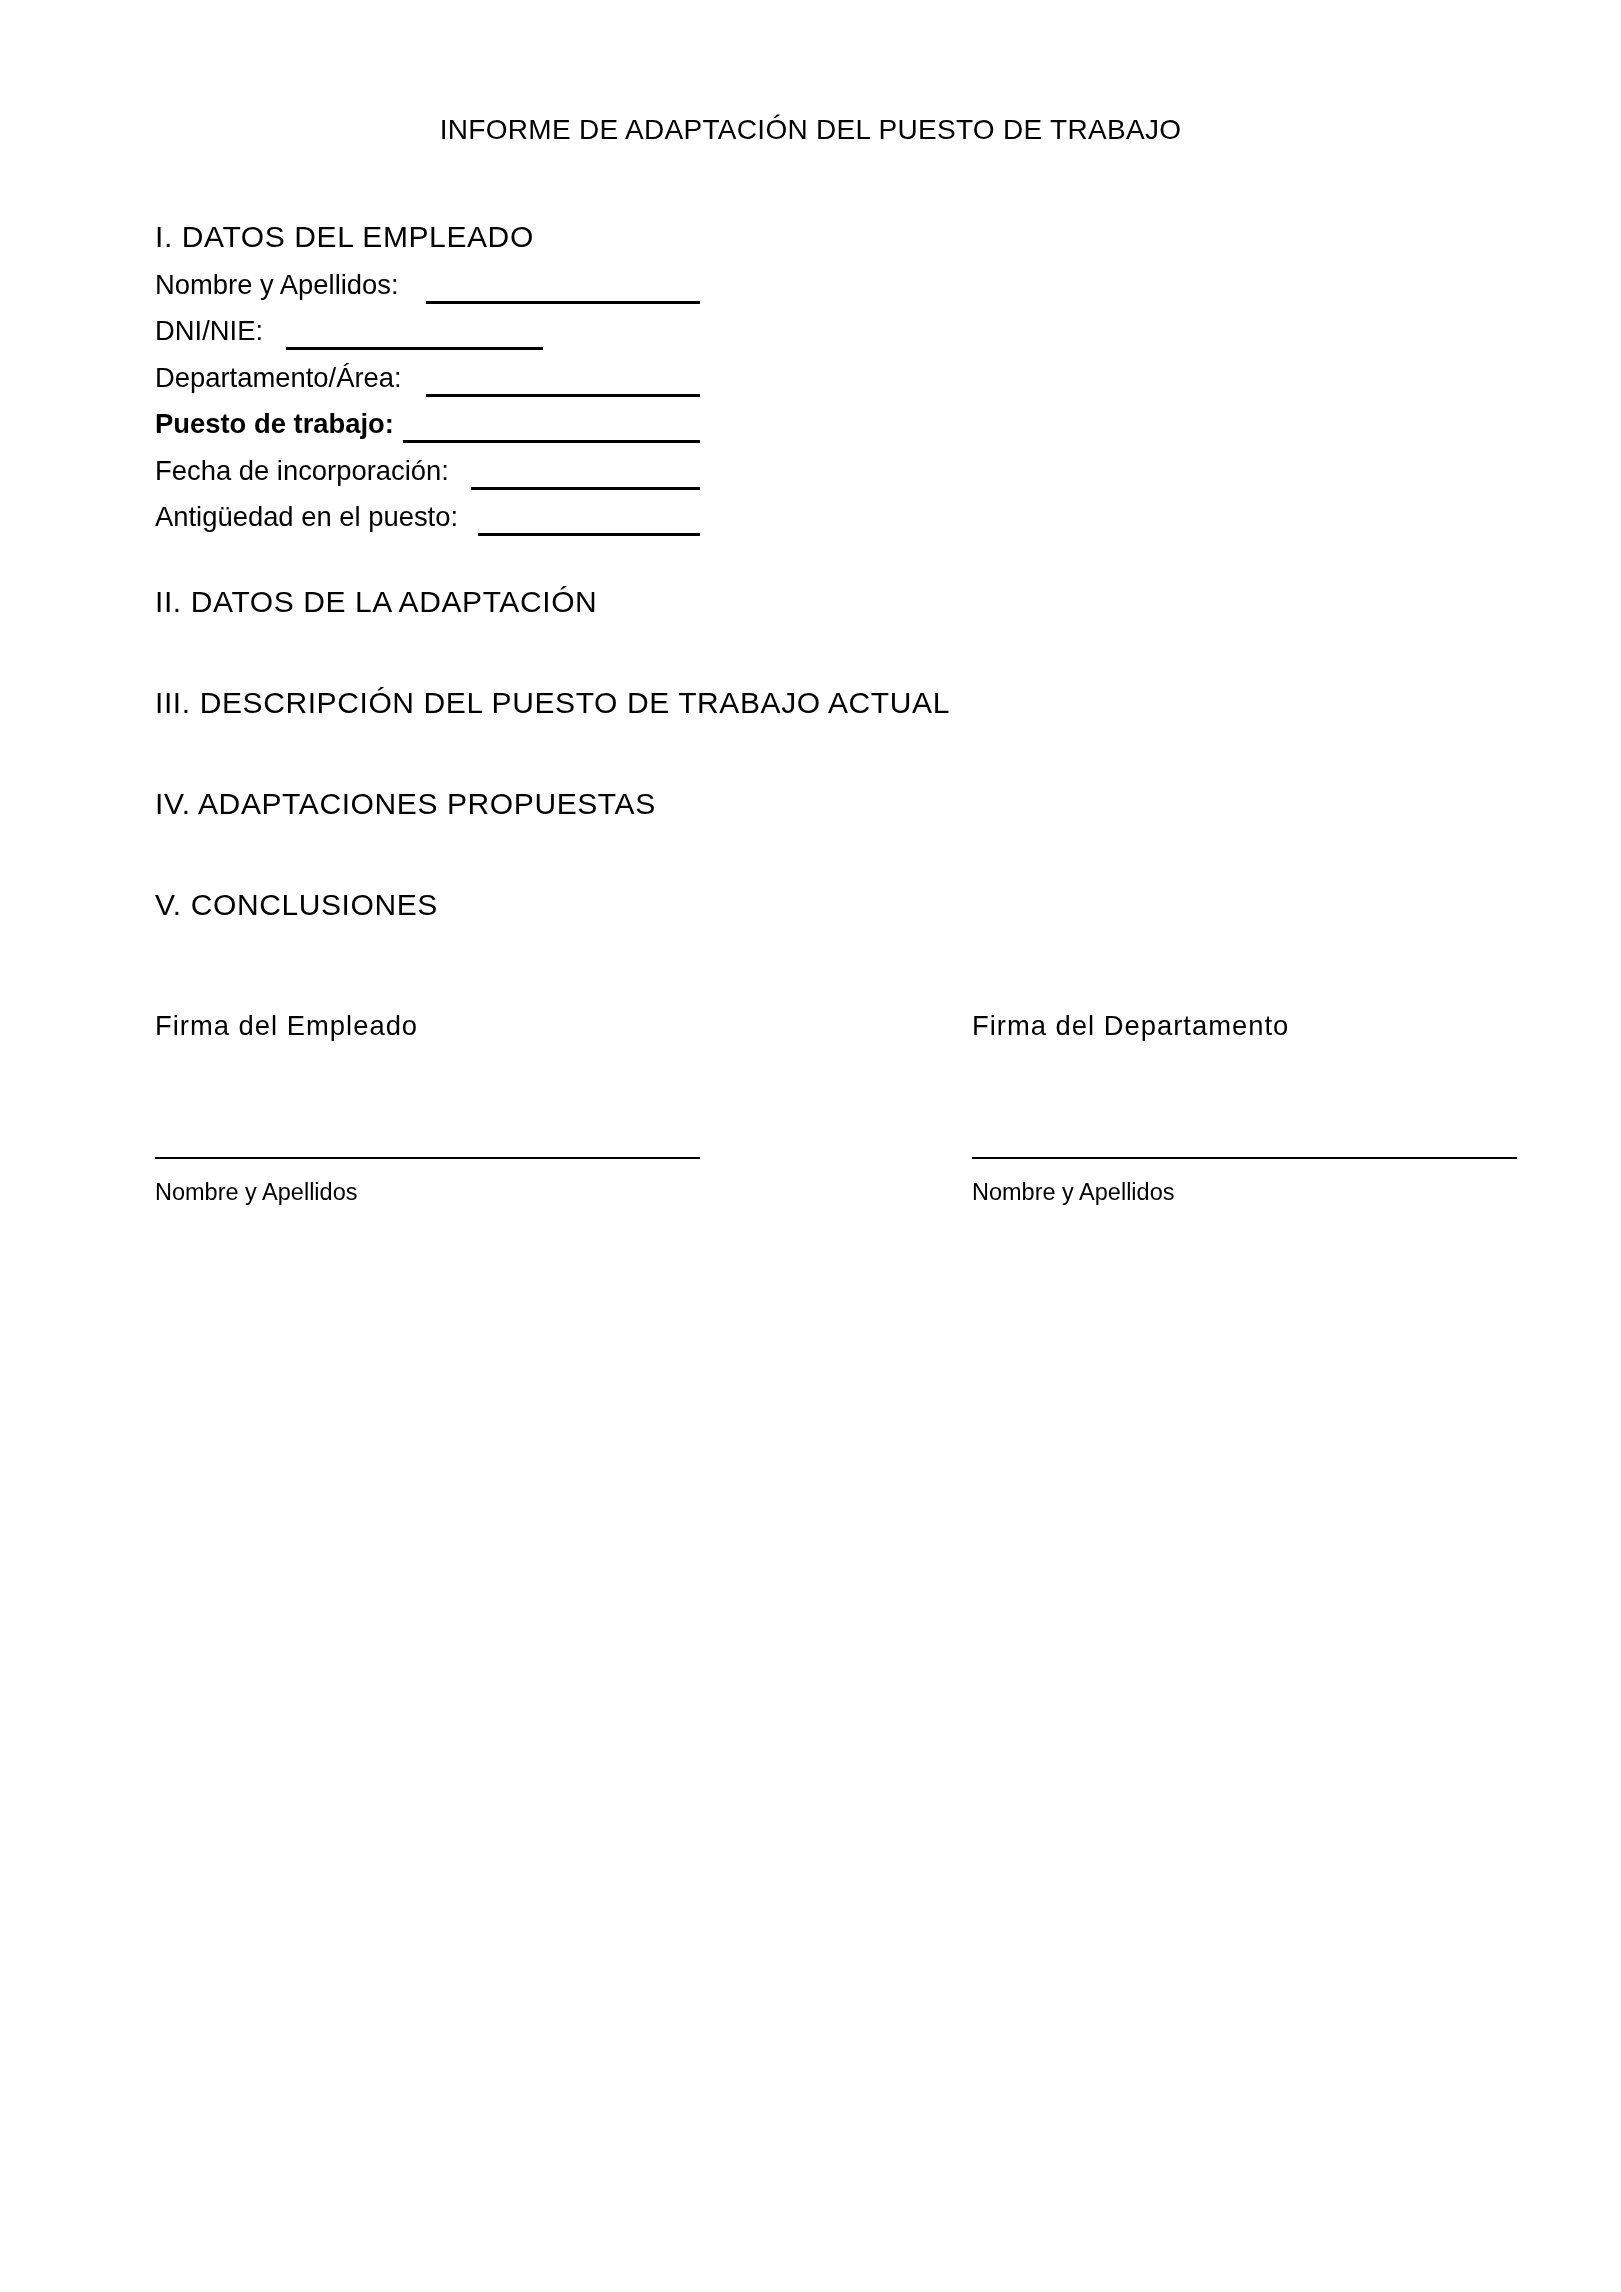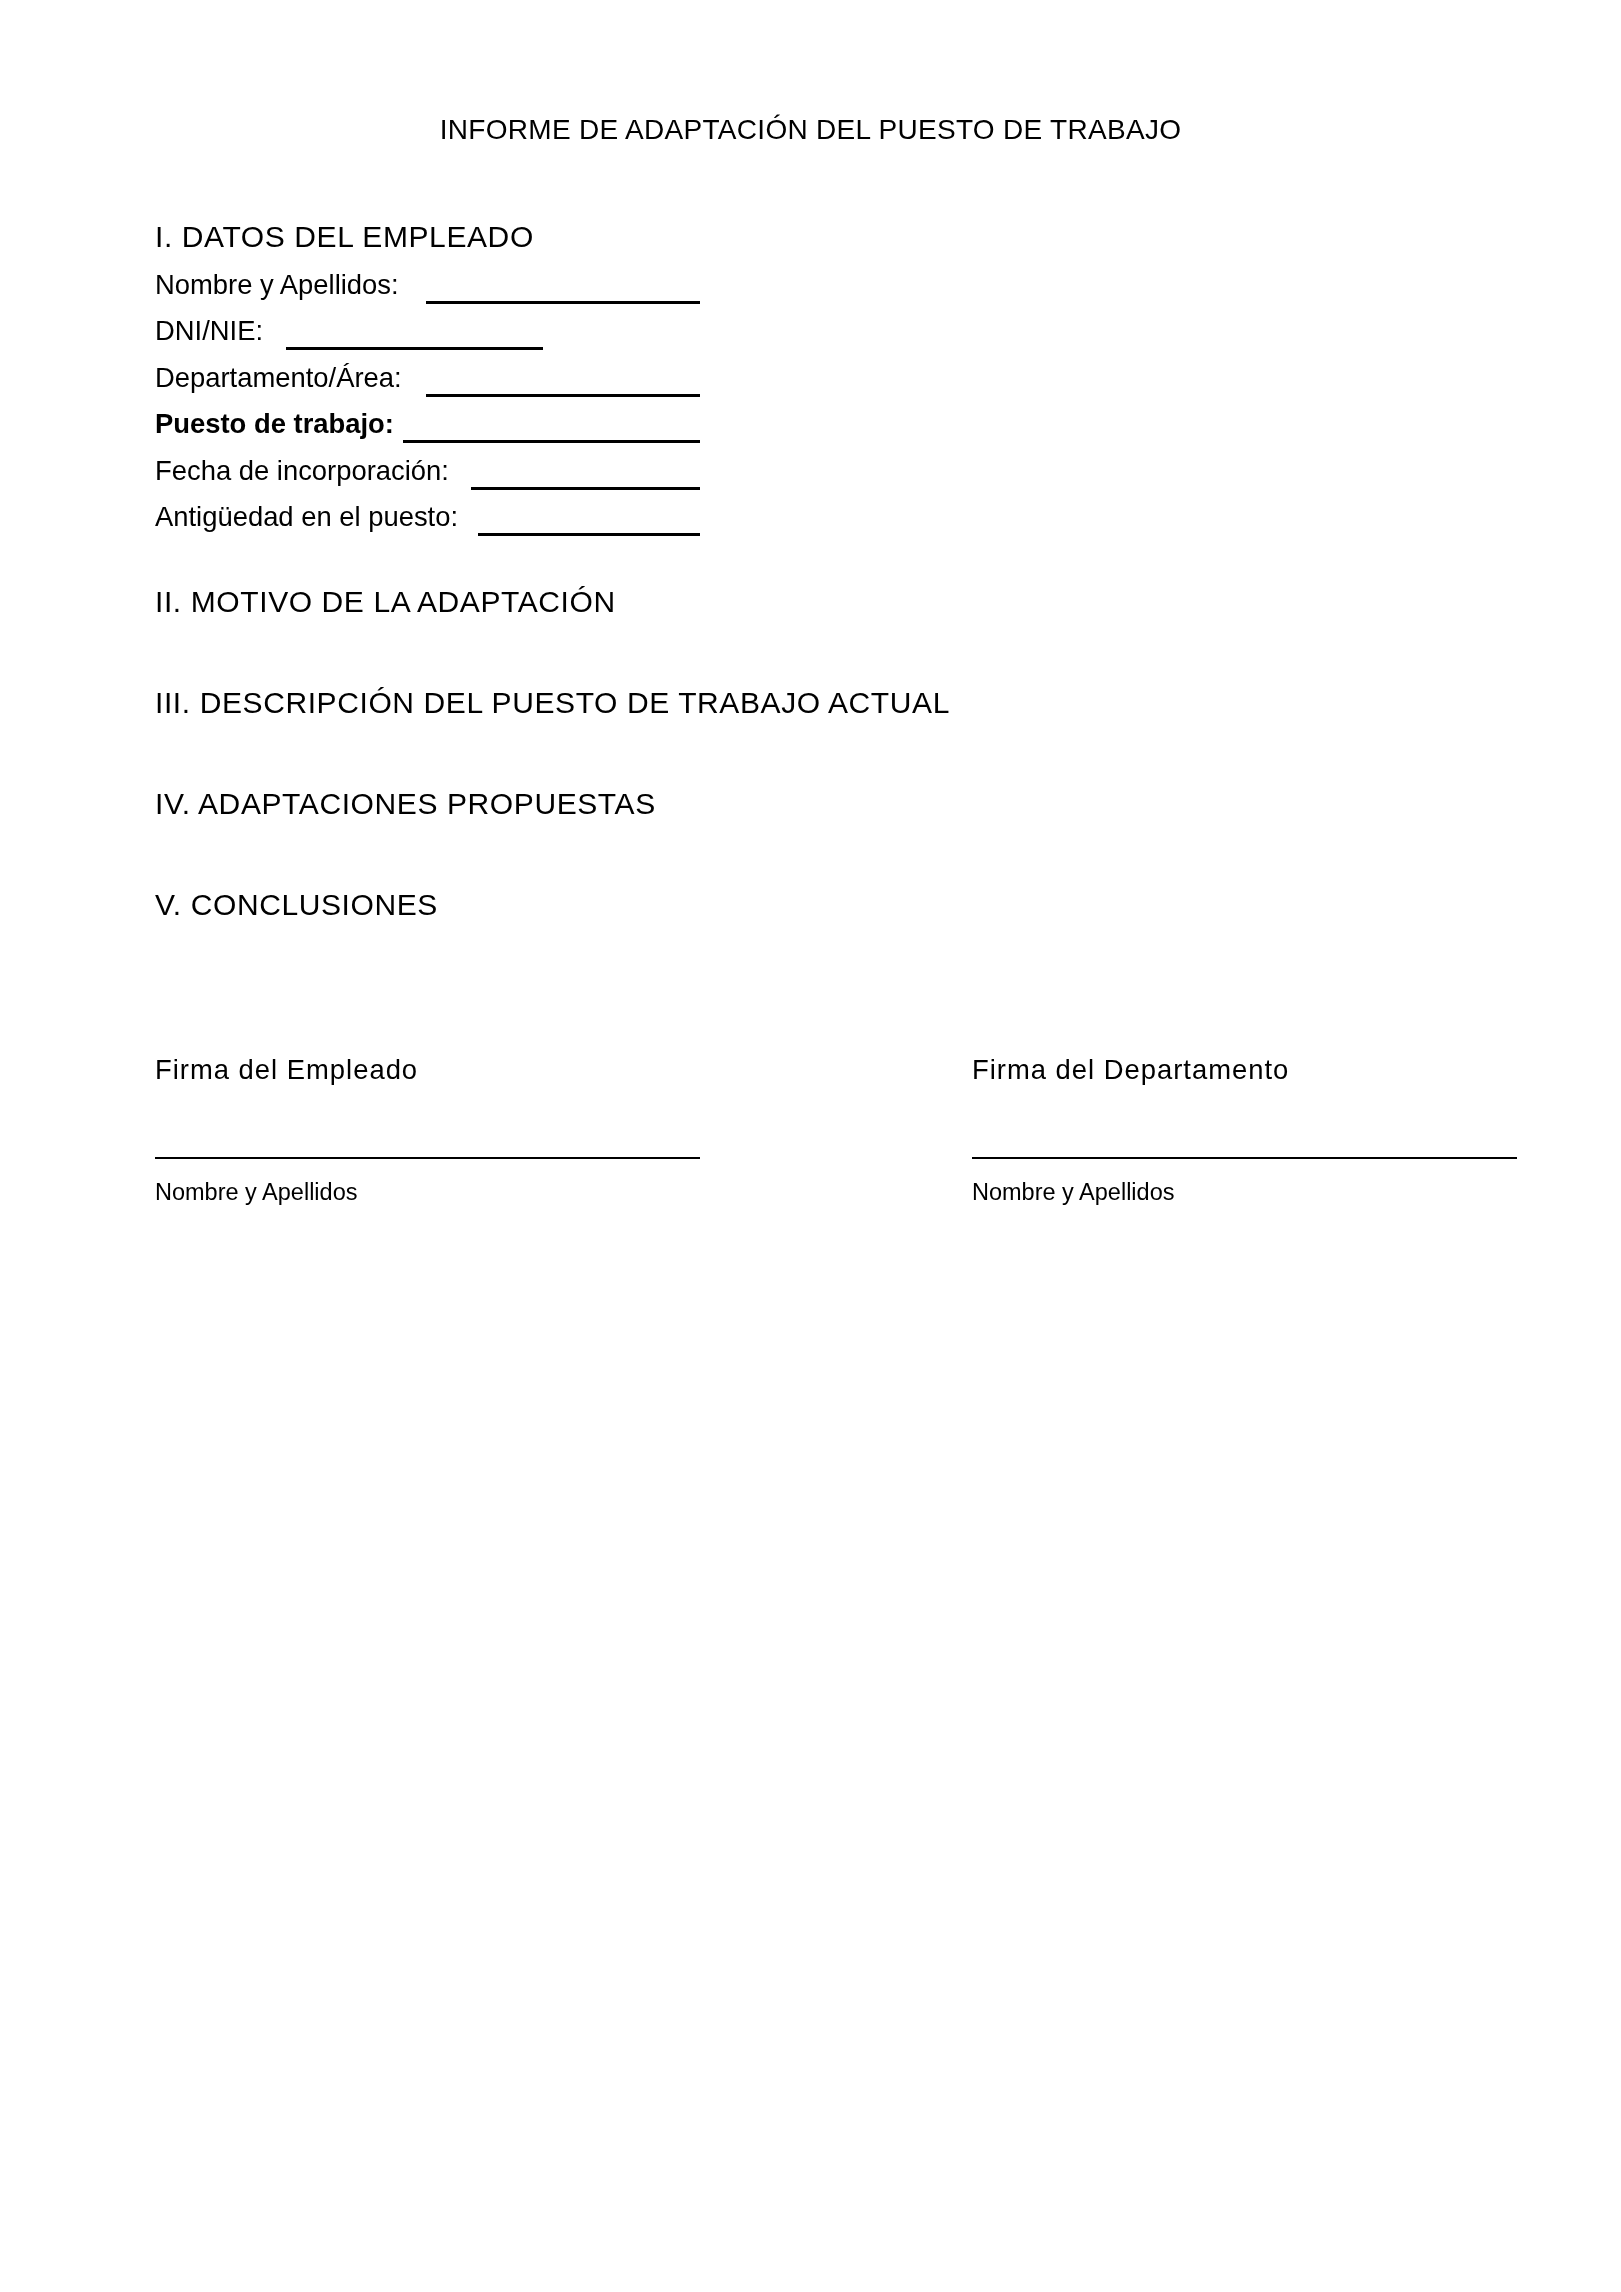--- a/index.html
+++ b/index.html
@@ -15,21 +15,21 @@
       position: absolute; left: 155px; font-size: 30px; letter-spacing: 0.6px;
     }
     .field-row {
       position: absolute; left: 155px; height: 39px; font-size: 27.4px;
     }
     .field-label { position: absolute; left: 0; top: 0; white-space: nowrap; }
     .field-line {
       position: absolute; height: 2.9px; background: #000; border: none;
     }
     .sig-col { position: absolute; top: 1010px; width: 545px; }
-    .sig-title { position: absolute; top: 0; left: 0; font-size: 27.4px; letter-spacing: 1px; white-space: nowrap; margin-top: 44px; }
+    .sig-title { position: absolute; top: 0; left: 0; font-size: 27.4px; letter-spacing: 1px; white-space: nowrap; }
     .sig-line { position: absolute; top: 147px; left: 0; width: 545px; height: 2px; background: #000; }
     .sig-name { position: absolute; top: 169px; left: 0; font-size: 23.5px; white-space: nowrap; }
   </style>
 </head>
 <body>
 
 <div>
 
   <div class="title">INFORME DE ADAPTACIÓN DEL PUESTO DE TRABAJO</div>
 
@@ -58,21 +58,21 @@
   <div class="field-row" style="top:455px; width:549px;">
     <span class="field-label">Fecha de incorporación:</span>
     <div class="field-line" style="left:316px; top:32px; width:229px;"></div>
   </div>
 
   <div class="field-row" style="top:501px; width:549px;">
     <span class="field-label">Antigüedad en el puesto:</span>
     <div class="field-line" style="left:323px; top:32px; width:222px;"></div>
   </div>
 
-  <div class="section" style="top:585px;">II. MOTIVO DE LA ADAPTACIÓN</div>
+  <div class="section" style="top:585px;">II. DATOS DE LA ADAPTACIÓN</div>
   <div class="section" style="top:686px;">III. DESCRIPCIÓN DEL PUESTO DE TRABAJO ACTUAL</div>
   <div class="section" style="top:787px;">IV. ADAPTACIONES PROPUESTAS</div>
   <div class="section" style="top:888px;">V. CONCLUSIONES</div>
 
   <div class="sig-col" style="left:155px;">
     <div class="sig-title">Firma del Empleado</div>
     <div class="sig-line"></div>
     <div class="sig-name">Nombre y Apellidos</div>
   </div>
 

